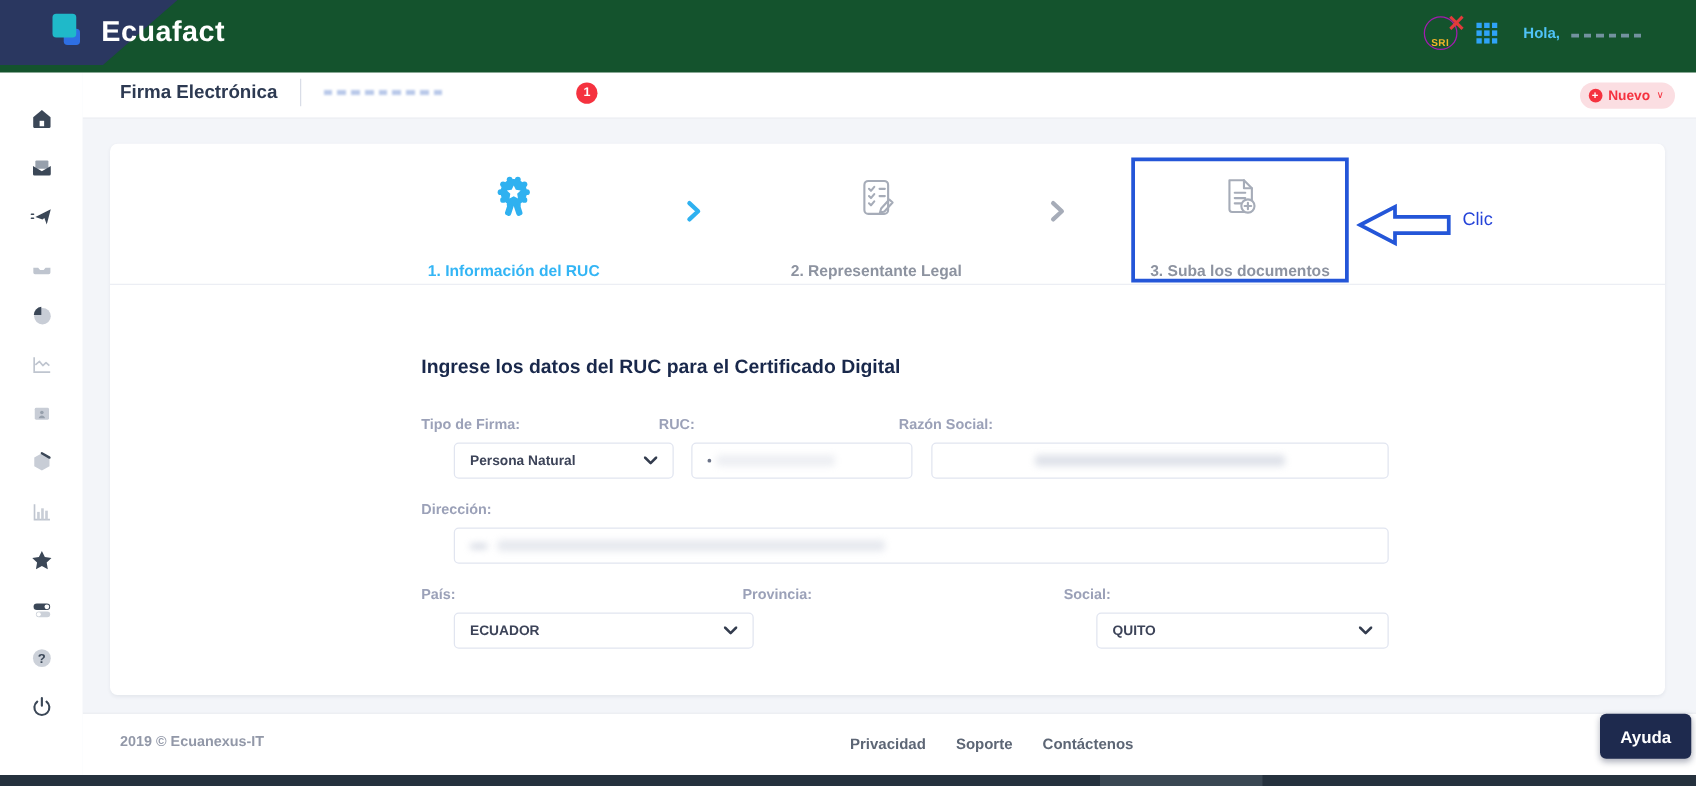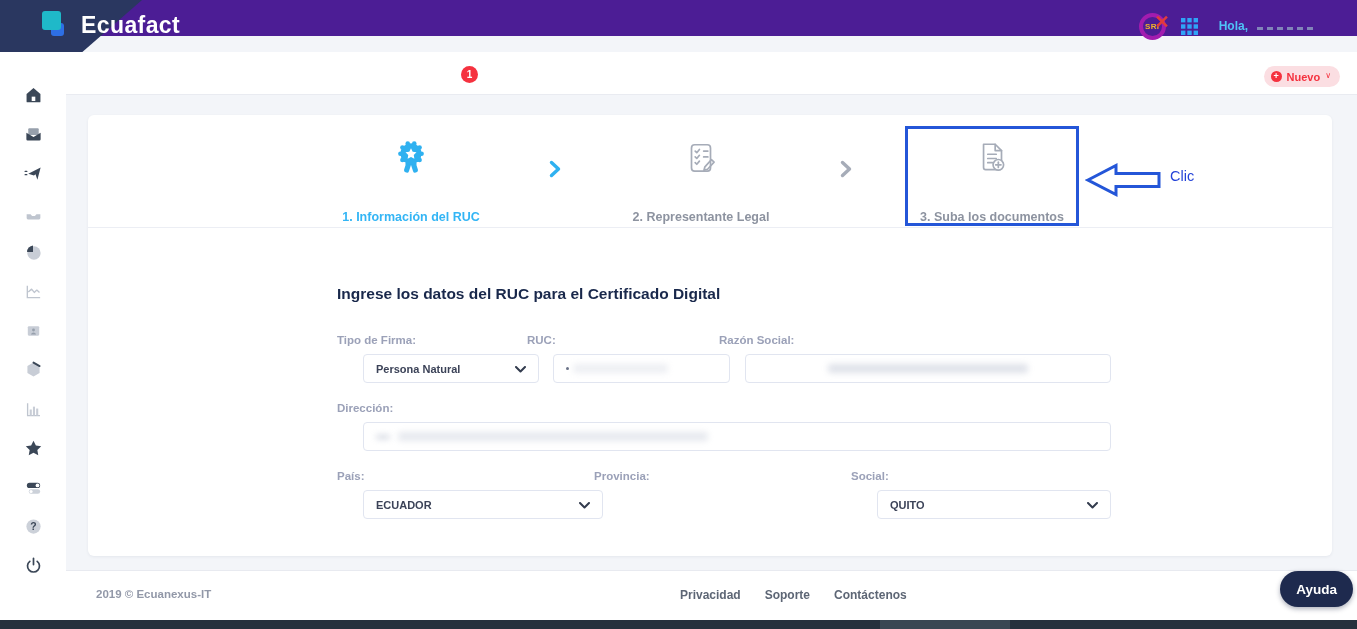--- a/index.html
+++ b/index.html
@@ -3,29 +3,29 @@
 <meta charset="utf-8">
 <style>
   * { margin:0; padding:0; box-sizing:border-box; }
   html,body { background:#dfe3ea; }
   .app {
     position:relative; width:1357px; height:629px; overflow:hidden;
     background:#f3f5f9; font-family:"Liberation Sans", sans-serif;
   }
 
   
-  .navbar { position:absolute; top:0; left:0; right:0; height:36px; background:#4c1d95; z-index:5; }
+  .navbar { position:absolute; top:0; left:0; right:0; height:58px; background:#14532d; z-index:5; }
   .navbar .corner { position:absolute; left:0; top:0; width:142px; height:52px; background:#2a3760; clip-path:polygon(0 0,100% 0,58% 100%,0 100%); }
   .logo { position:absolute; left:42px; top:10px; display:flex; align-items:center; gap:11px; }
   .logo-icon { position:relative; width:28px; height:30px; }
   .logo-icon .sq-teal { position:absolute; left:0; top:1px; width:19px; height:19px; background:#1fb9c9; border-radius:3px; }
   .logo-icon .sq-blue { position:absolute; left:9px; top:13px; width:13px; height:13px; background:#2e6fe4; border-radius:3px; }
   .brand { color:#fff; font-size:23px; font-weight:bold; letter-spacing:.4px; }
   .nav-right { position:absolute; right:42px; top:0; height:52px; display:flex; align-items:center; gap:15px; }
-  .sri-badge { position:relative; width:27px; height:27px; border:4px solid #a21caf; border-radius:50%; display:flex; align-items:center; justify-content:center; }
+  .sri-badge { position:relative; width:27px; height:27px; border:1px solid #a21caf; border-radius:50%; display:flex; align-items:flex-end; justify-content:center; }
   .sri-text { color:#f0b429; font-size:8px; font-weight:bold; letter-spacing:.3px; }
   .sri-x { position:absolute; right:-8px; top:-4px; color:#e23b3b; font-size:18px; font-weight:bold; line-height:1; }
   .sri-x::before { content:"\2715"; }
   .apps-grid { display:flex; align-items:center; }
   .greet-wrap { display:flex; align-items:baseline; gap:9px; margin-left:6px; }
   .greeting { color:#4fc3f7; font-size:12px; font-weight:bold; }
   .redacted-name { width:58px; height:3px; background:repeating-linear-gradient(90deg,#93a7c6 0 6px,transparent 6px 10px); opacity:.75; filter:blur(.5px); }
 
   
   .sidebar { position:absolute; left:0; top:52px; width:66px; bottom:9px; background:#fff; z-index:4; display:flex; flex-direction:column; align-items:center; padding-top:24px; }
@@ -68,21 +68,21 @@
   .control { position:absolute; height:29px; border:1px solid #e1e5f0; border-radius:4px; background:#fff; display:flex; align-items:center; padding:0 12px; font-size:11px; font-weight:bold; color:#3c4358;margin-left:26px; }
   .control.sel { justify-content:space-between; cursor:pointer; }
   .blurbar { background:#aeb6c9; filter:blur(3px); border-radius:3px; height:9px; display:inline-block; }
   .dot { width:3px; height:3px; background:#6b7388; border-radius:50%; display:inline-block; filter:blur(.4px); }
 
   
   .footer { position:absolute; left:66px; right:0; bottom:9px; height:50px; background:#fff; border-top:1px solid #e8eaf0; z-index:3; }
   .copyright { position:absolute; left:30px; top:17px; font-size:11.5px; color:#9298a8; font-weight:bold; }
   .foot-links { position:absolute; left:614px; top:17px; display:flex; gap:24px; }
   .foot-link { font-size:12px; color:#5d6675; font-weight:bold; text-decoration:none; cursor:pointer; }
-  .help-btn { position:absolute; right:4px; top:0; height:36px; min-width:70px; padding:0 16px; background:#1e2a4e; color:#fff; border:none; border-radius:18px; font-size:13.5px; font-weight:bold; cursor:pointer; box-shadow:0 2px 5px rgba(20,30,60,.35); font-family:"Liberation Sans", sans-serif; }
+  .help-btn { position:absolute; right:4px; top:0; height:36px; min-width:70px; padding:0 16px; background:#1e2a4e; color:#fff; border:none; border-radius:5px; font-size:13.5px; font-weight:bold; cursor:pointer; box-shadow:0 2px 5px rgba(20,30,60,.35); font-family:"Liberation Sans", sans-serif; }
 
   
   .bottom-strip { position:absolute; left:0; right:0; bottom:0; height:9px; background:#25313d; z-index:6; }
   .strip-seg { position:absolute; left:880px; bottom:0; width:130px; height:9px; background:#3a4753; }
 </style>
 </head>
 <body>
 
 <div class="app">
 
@@ -205,20 +205,25 @@
     </div>
     <div class="side-item">
       <svg width="19" height="19" viewBox="0 0 20 20" fill="none" stroke="#3b4757" stroke-width="1.8" stroke-linecap="round">
           <path d="M6.1 5.6a6.3 6.3 0 1 0 7.8 0"></path>
           <line x1="10" y1="2.6" x2="10" y2="9"></line>
         </svg>
     </div>
   </div>
 
   <div class="crumb-bar">
+    <div class="crumb-left">
+      <span class="crumb-title">Firma Electrónica</span>
+      <span class="crumb-sep"></span>
+      <span class="crumb-redacted"></span>
+    </div>
     <div class="crumb-badge">1</div>
     <button class="new-btn">
       <span class="new-plus"></span>
       <span class="new-label">Nuevo</span>
       <span class="new-caret"></span>
     </button>
   </div>
 
   <div class="card">
 

